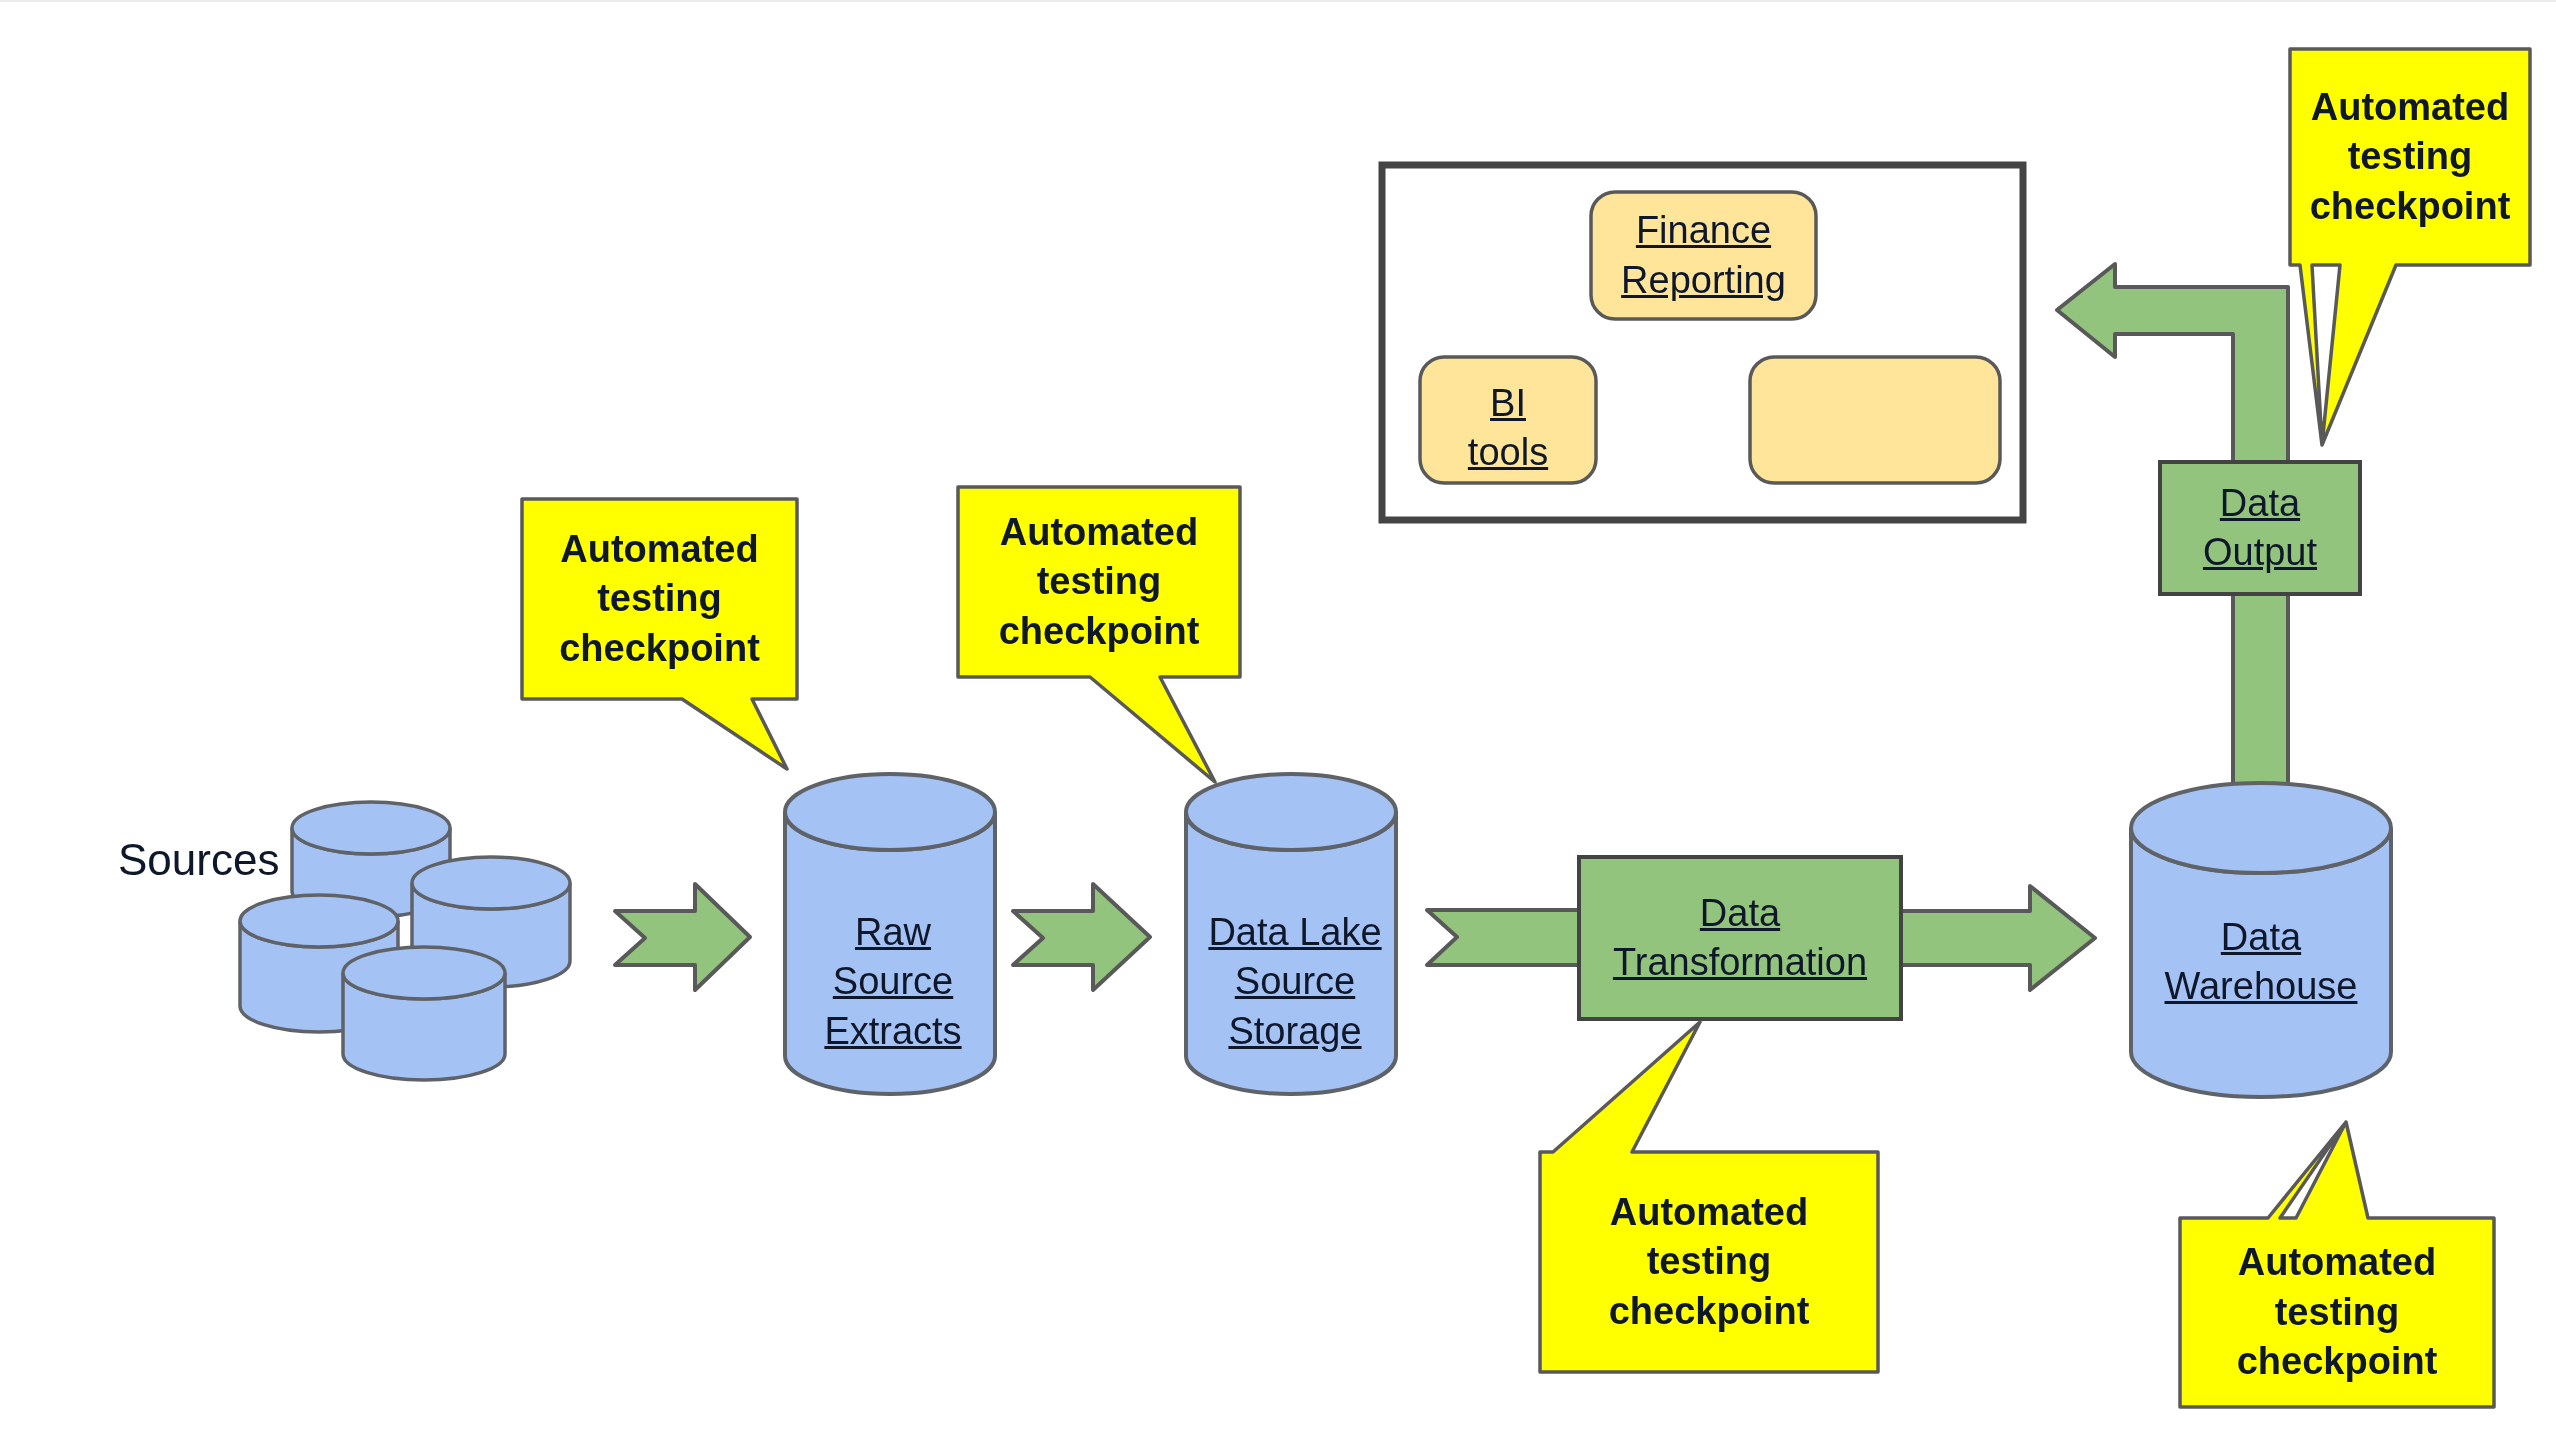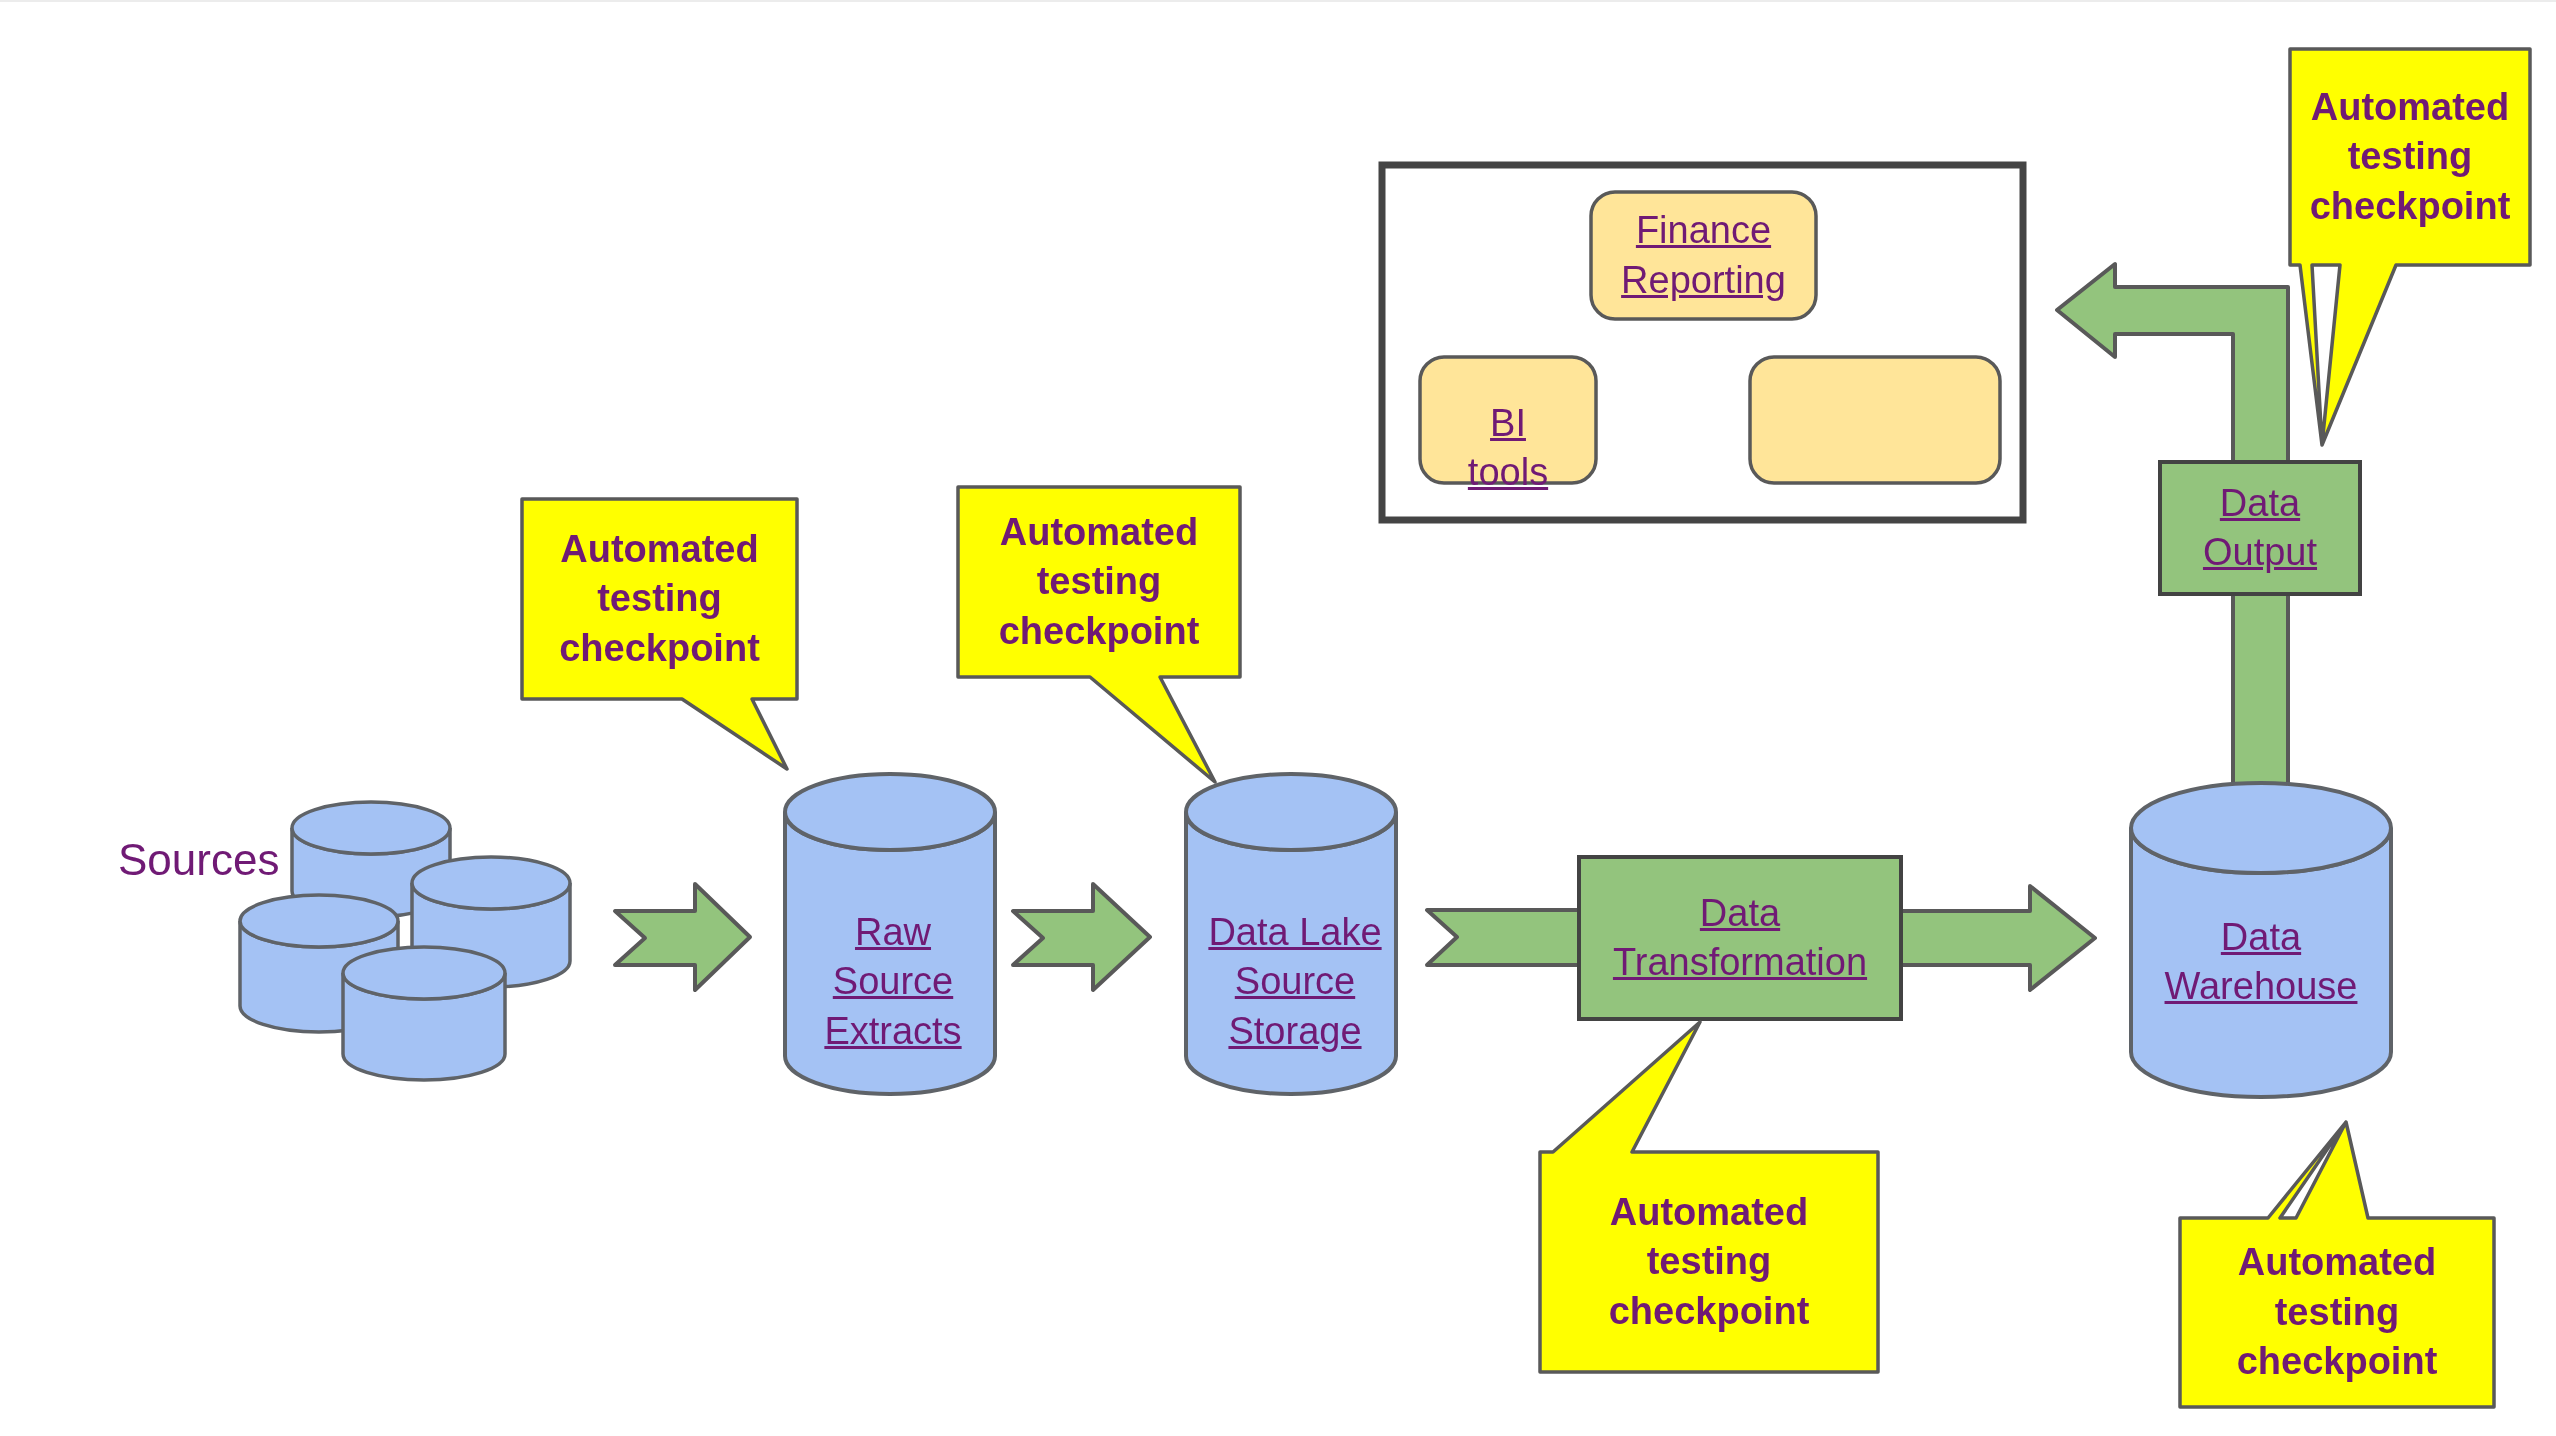--- a/index.html
+++ b/index.html
@@ -9,21 +9,21 @@
     background:#ffffff;
     border-top:2px solid #ececec;
     font-family:"Liberation Sans","DejaVu Sans",sans-serif;
     overflow:hidden;
   }
   #shapes{position:absolute;left:0;top:0;width:2556px;height:1436px;}
   .lbl{
     position:absolute;
     display:flex;align-items:center;justify-content:center;
     text-align:center;white-space:pre-line;
-    font-size:38px;line-height:1.3;color:#701a75;
+    font-size:38px;line-height:1.3;color:#0f172a;
   }
   .node-lbl{font-weight:400;text-decoration:underline;}
   .callout-lbl{font-weight:700;}
   .sources-lbl{font-size:44px;font-weight:400;justify-content:flex-start;}
 </style>
 </head>
 <body>
 
 <div id="canvas">
 
@@ -101,21 +101,21 @@
 
   <div class="lbl node-lbl" style="left:2151px;top:870px;width:220px;height:180px;">Data
 Warehouse</div>
 
   <div class="lbl node-lbl" style="left:2170px;top:460px;width:180px;height:132px;">Data
 Output</div>
 
   <div class="lbl node-lbl" style="left:1591px;top:190px;width:225px;height:127px;">Finance
 Reporting</div>
 
-  <div class="lbl node-lbl" style="left:1448px;top:355px;width:120px;height:142px;margin-top:20px;">BI
+  <div class="lbl node-lbl" style="left:1448px;top:355px;width:120px;height:142px;">BI
 tools</div>
 
 
   <div class="lbl callout-lbl" style="left:522px;top:497px;width:275px;height:200px;">Automated
 testing
 checkpoint</div>
 
   <div class="lbl callout-lbl" style="left:958px;top:485px;width:282px;height:190px;">Automated
 testing
 checkpoint</div>

